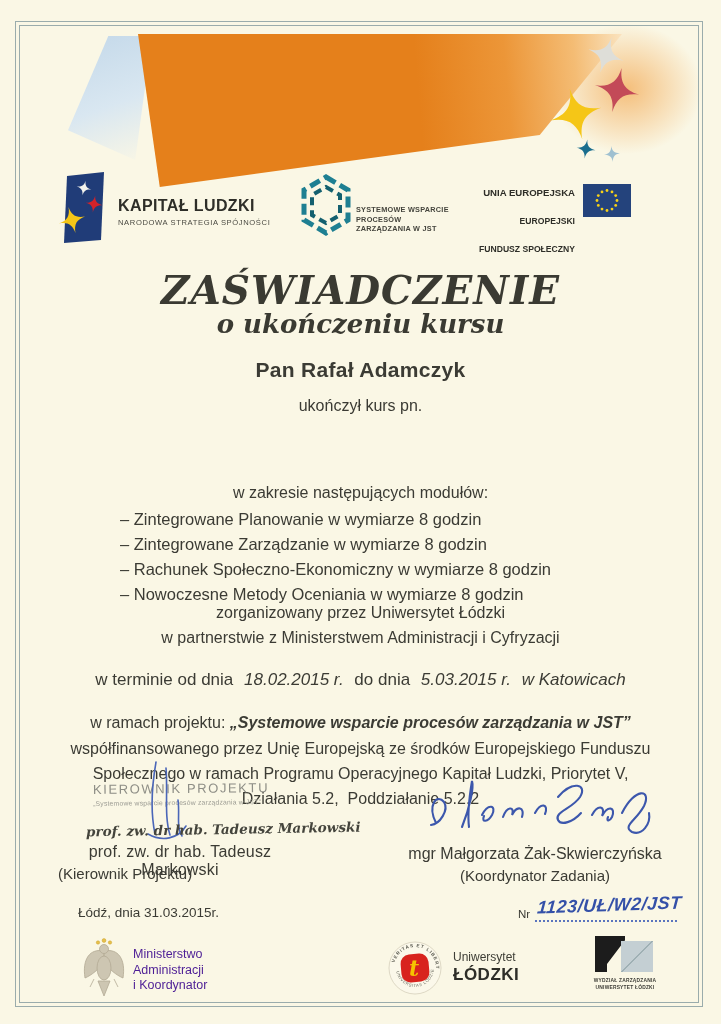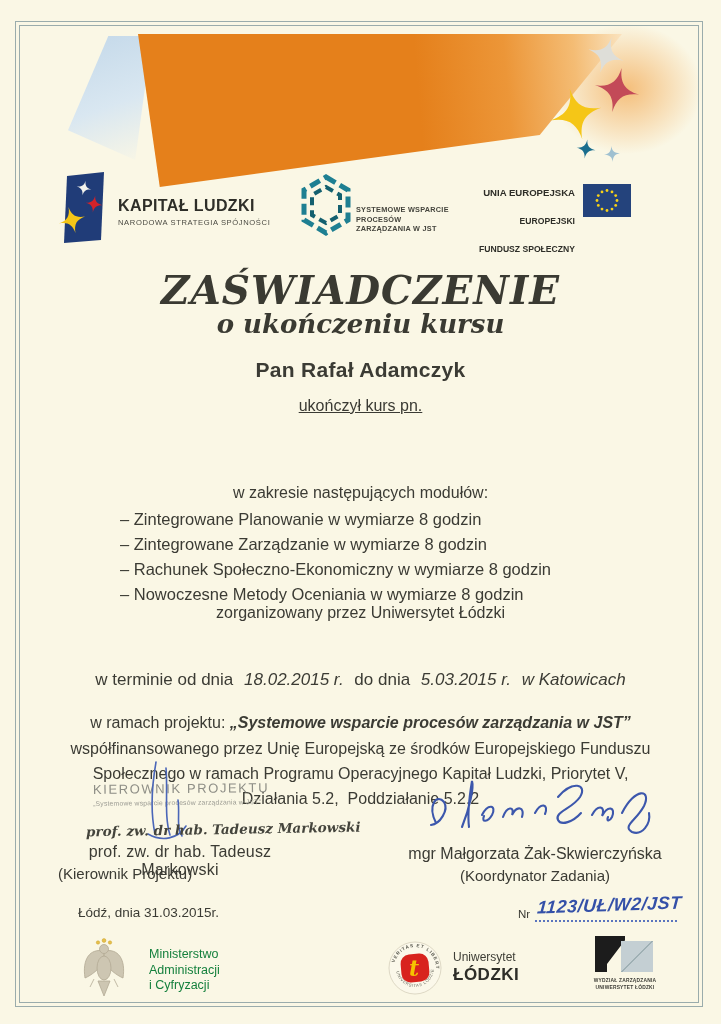--- a/index.html
+++ b/index.html
@@ -37,21 +37,21 @@
   .eu-l1 { font-size:9.6px; font-weight:bold; }
   .eu-l2 { font-size:8.6px; font-weight:bold; margin-top:18px; }
   .eu-flag { left:583px; top:184px; z-index:5; }
 
   
   .cert-title { top:267px; font-family:"DejaVu Serif", serif; font-style:italic; font-weight:600;
     font-size:39px; letter-spacing:1px; color:#3A3A32; }
   .cert-sub { top:309px; font-family:"DejaVu Serif", serif; font-style:italic; font-weight:600;
     font-size:26px; color:#3A3A32; }
   .recipient { top:358px; font-size:21px; font-weight:bold; letter-spacing:.3px; }
-  .completed { top:397px; font-size:16px;text-decoration:underline; }
+  .completed { top:397px; font-size:16px; }
   .course { top:420px; left:80px; width:561px; text-align:center; font-size:17px; font-weight:bold; line-height:22px; }
 
   .modules-heading { top:484px; font-size:16px; }
   .modules-list { left:120px; top:507px; font-size:16.5px; line-height:25px; }
 
   .organizer1 { top:604px; font-size:16px; }
   .organizer2 { top:629px; font-size:16px; }
 
   .term { top:670px; font-size:17px; }
   .term .dt { font-style:italic;margin-top:45px; }
@@ -78,21 +78,21 @@
 
   
   .place-date { left:78px; top:905px; font-size:13.5px; }
   .nr-label { left:518px; top:908px; font-size:11.5px; }
   .nr-value { left:537px; top:895px; font-size:18px; font-weight:600; font-style:italic;
     color:#3450A8; letter-spacing:.5px; transform:rotate(-2deg) skewX(-6deg); z-index:3; }
   .nr-dots { left:535px; top:920px; width:142px; border-bottom:2px dotted #5A74BE; }
 
   
   .eagle-svg { left:80px; top:937px; }
-  .ministry-text { left:149px; top:947px; font-size:12.5px; line-height:15.5px; color:#15803d; }
+  .ministry-text { left:133px; top:947px; font-size:12.5px; line-height:15.5px; color:#4c1d95; }
   .seal-svg { left:388px; top:941px; }
   .univ-text { left:453px; top:950px; }
   .univ-l1 { font-size:12px; color:#3E3E36; }
   .univ-l2 { font-size:17px; font-weight:bold; letter-spacing:.5px; color:#2E2E28; margin-top:1px; }
   .faculty { left:577px; top:936px; width:96px; text-align:center; }
   .faculty-mark { position:relative; width:60px; height:38px; margin:0 auto; }
   .faculty-black { position:absolute; left:0; top:0; width:30px; height:36px; background:#1C1C1C;
     clip-path:polygon(0 0, 100% 0, 100% 12%, 40% 78%, 40% 100%, 0 100%); }
   .faculty-gray { position:absolute; left:26px; top:5px; width:32px; height:31px; background:#C4CFD3;
     background-image:linear-gradient(135deg, transparent 48%, #9FB0B4 49%, #9FB0B4 51%, transparent 52%); }
@@ -168,20 +168,21 @@
 
   <div class="abs centered modules-heading">w zakresie następujących modułów:</div>
   <div class="abs modules-list">
     <div>– Zintegrowane Planowanie w wymiarze 8 godzin</div>
     <div>– Zintegrowane Zarządzanie w wymiarze 8 godzin</div>
     <div>– Rachunek Społeczno-Ekonomiczny w wymiarze 8 godzin</div>
     <div>– Nowoczesne Metody Oceniania w wymiarze 8 godzin</div>
   </div>
 
   <div class="abs centered organizer1">zorganizowany przez Uniwersytet Łódzki</div>
+  <div class="abs centered organizer2">w partnerstwie z Ministerstwem Administracji i Cyfryzacji</div>
 
   <div class="abs centered term">
     <span>w terminie od dnia</span>
     <span class="dt">18.02.2015 r.</span>
     <span>do dnia</span>
     <span class="dt">5.03.2015 r.</span>
     <span class="dt">w Katowicach</span>
   </div>
 
   <div class="abs centered project-line">
@@ -239,21 +240,21 @@
     </g>
     <g fill="#E8C04A" stroke="#C9A22F" stroke-width="0.5">
       <circle cx="18" cy="5.5" r="1.7"></circle>
         <circle cx="24" cy="3.5" r="1.9"></circle>
         <circle cx="30" cy="5.5" r="1.7"></circle>
     </g>
   </svg>
   <div class="abs ministry-text">
     <div>Ministerstwo</div>
     <div>Administracji</div>
-    <div>i Cyfryzacji</div>
+    <div>i Koordynator</div>
   </div>
 
   <svg class="abs seal-svg" width="54" height="54" viewBox="0 0 54 54">
     <defs>
       <path id="sealTopArc" d="M6,27 A21,21 0 0 1 48,27"></path>
       <path id="sealBottomArc" d="M8,27 A19,19 0 0 0 46,27"></path>
     </defs>
     <circle cx="27" cy="27" r="26" fill="#FBF8EA" stroke="#C9C2AC" stroke-width="0.6"></circle>
     <text font-size="4.6" fill="#5A5A50" font-weight="bold" letter-spacing="1" font-family="Liberation Sans, sans-serif">
       <textPath href="#sealTopArc" startOffset="8%">VERITAS ET LIBERTAS</textPath>

